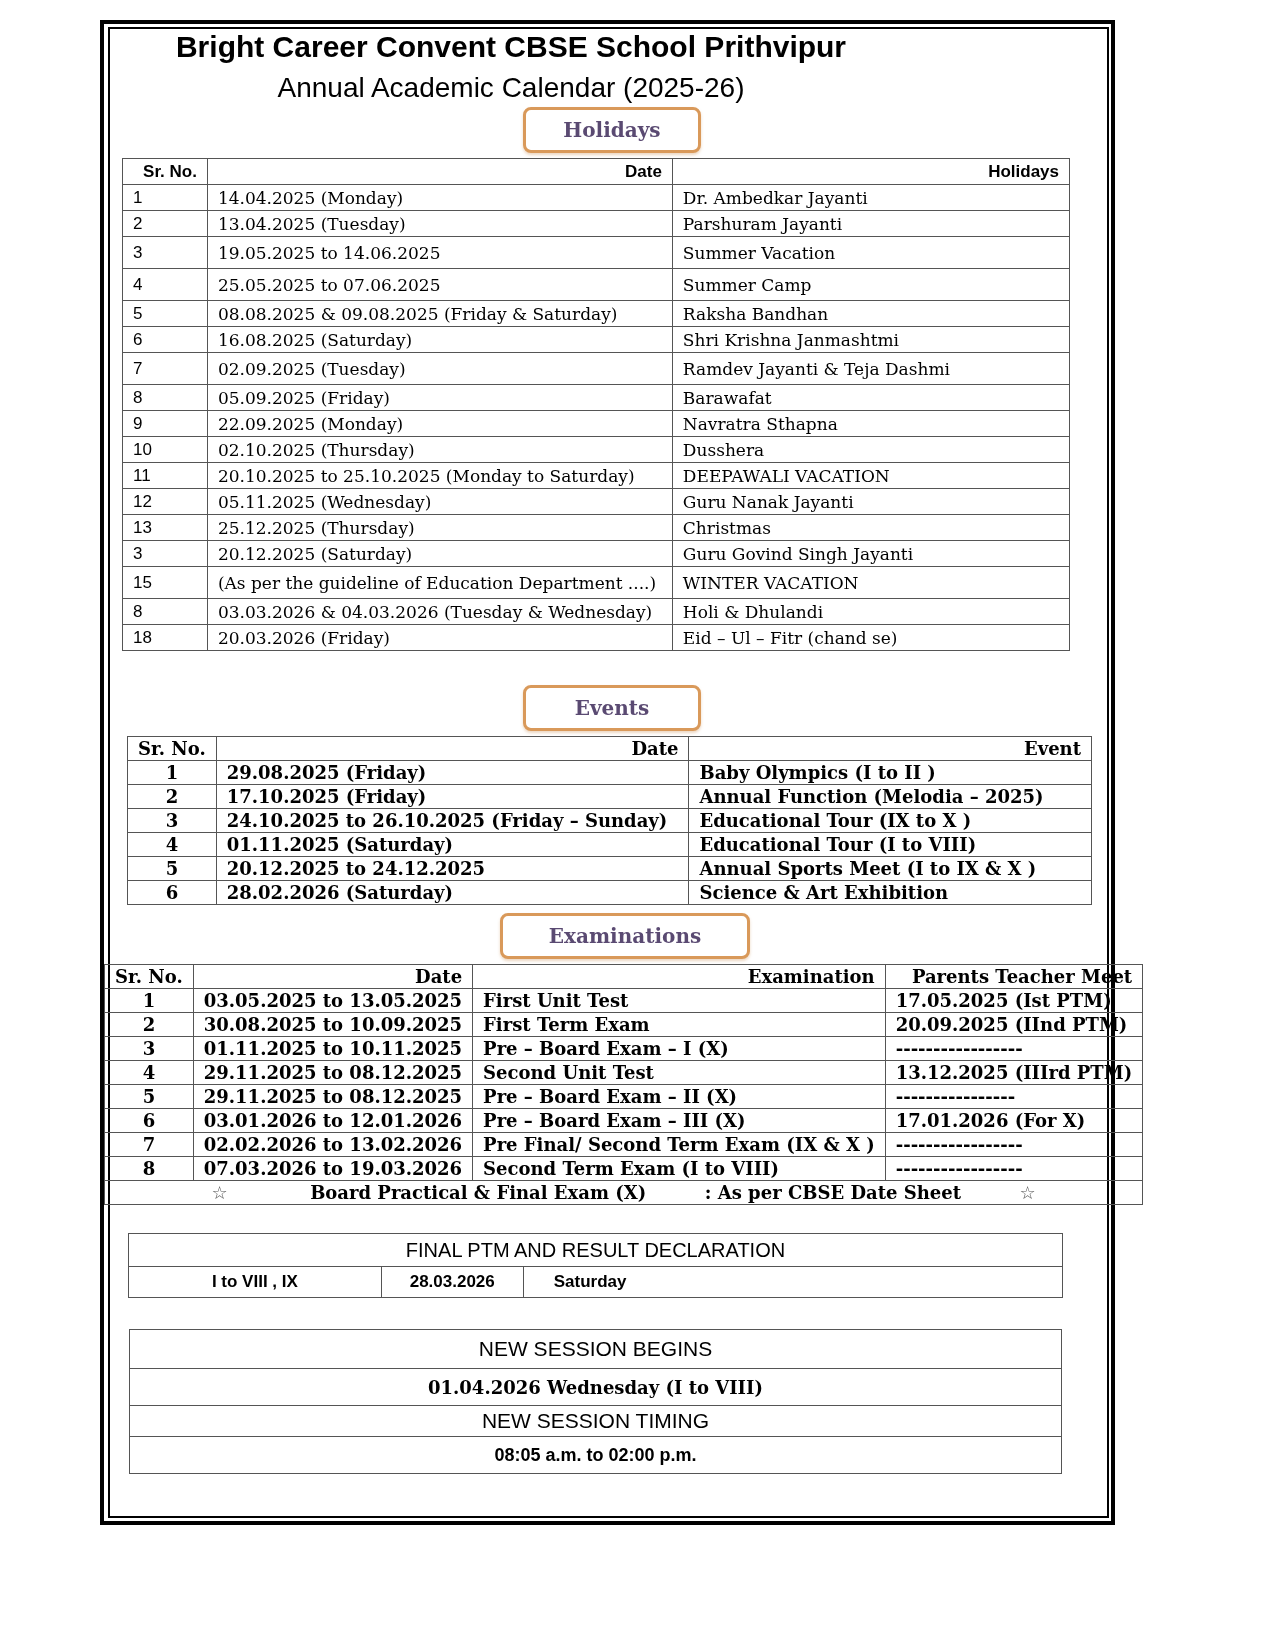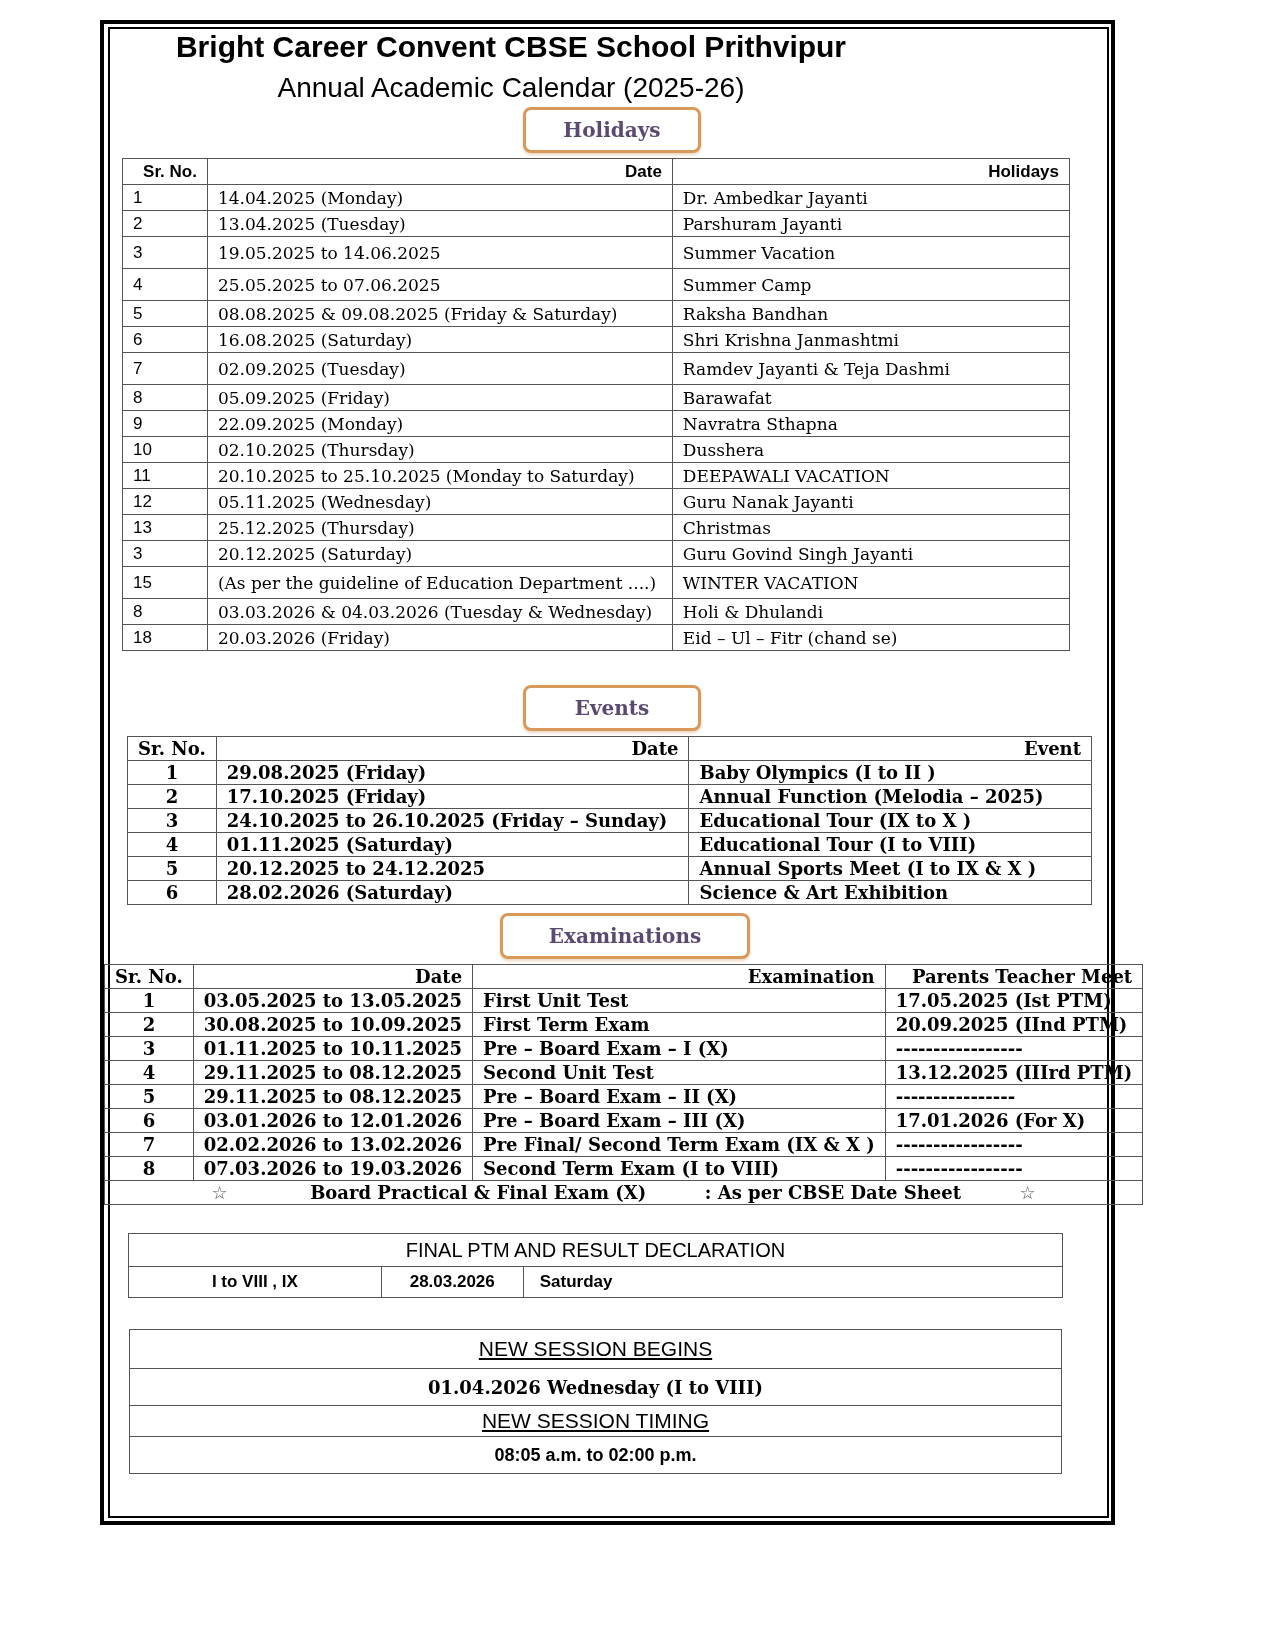--- a/index.html
+++ b/index.html
@@ -40,21 +40,21 @@
   .star { font-weight: normal; color: #555; }
 
   
   .final-table { left: 128px; top: 1233px; width: 935px; }
   .final-table td { font-family: "Liberation Sans", sans-serif; font-size: 17px; height: 30px; font-weight: bold; margin-top: 38px; }
   .final-table td.head { text-align: center; font-size: 20px; font-weight: normal; height: 32px; }
 
   
   .session-table { left: 129px; top: 1329px; width: 933px; }
   .session-table td { font-family: "Liberation Sans", sans-serif; text-align: center; height: 36px; }
-  .session-table td.head { font-size: 21px; text-decoration: underline; }
+  .session-table td.head { font-size: 21px; }
   .session-table td.val { font-family: "DejaVu Serif", serif; font-size: 18px; font-weight: bold; }
 </style>
 </head>
 <body>
 
 <div class="outer-border"></div>
 <div class="inner-border"></div>
 
 <div class="title title-1">Bright Career  Convent CBSE School Prithvipur</div>
 <div class="title title-2">Annual Academic Calendar (2025-26)</div>
@@ -297,21 +297,21 @@
       <col style="width:142px">
       <col style="width:540px">
     </colgroup>
   <tbody>
       <tr>
     <td colspan="3" class="head">FINAL PTM AND RESULT DECLARATION</td>
   </tr>
   <tr>
     <td style="text-align:center;">I  to VIII , IX</td>
     <td style="text-align:center;">28.03.2026</td>
-    <td style="padding-left:16px;">Saturday</td>
+    <td style="padding-left:30px;">Saturday</td>
   </tr>
 </tbody>
   </table>
 
 <table class="session-table">
   <tbody>
       <tr>
         <td class="head" style="height:38px;">NEW SESSION BEGINS</td>
       </tr>
   <tr>

